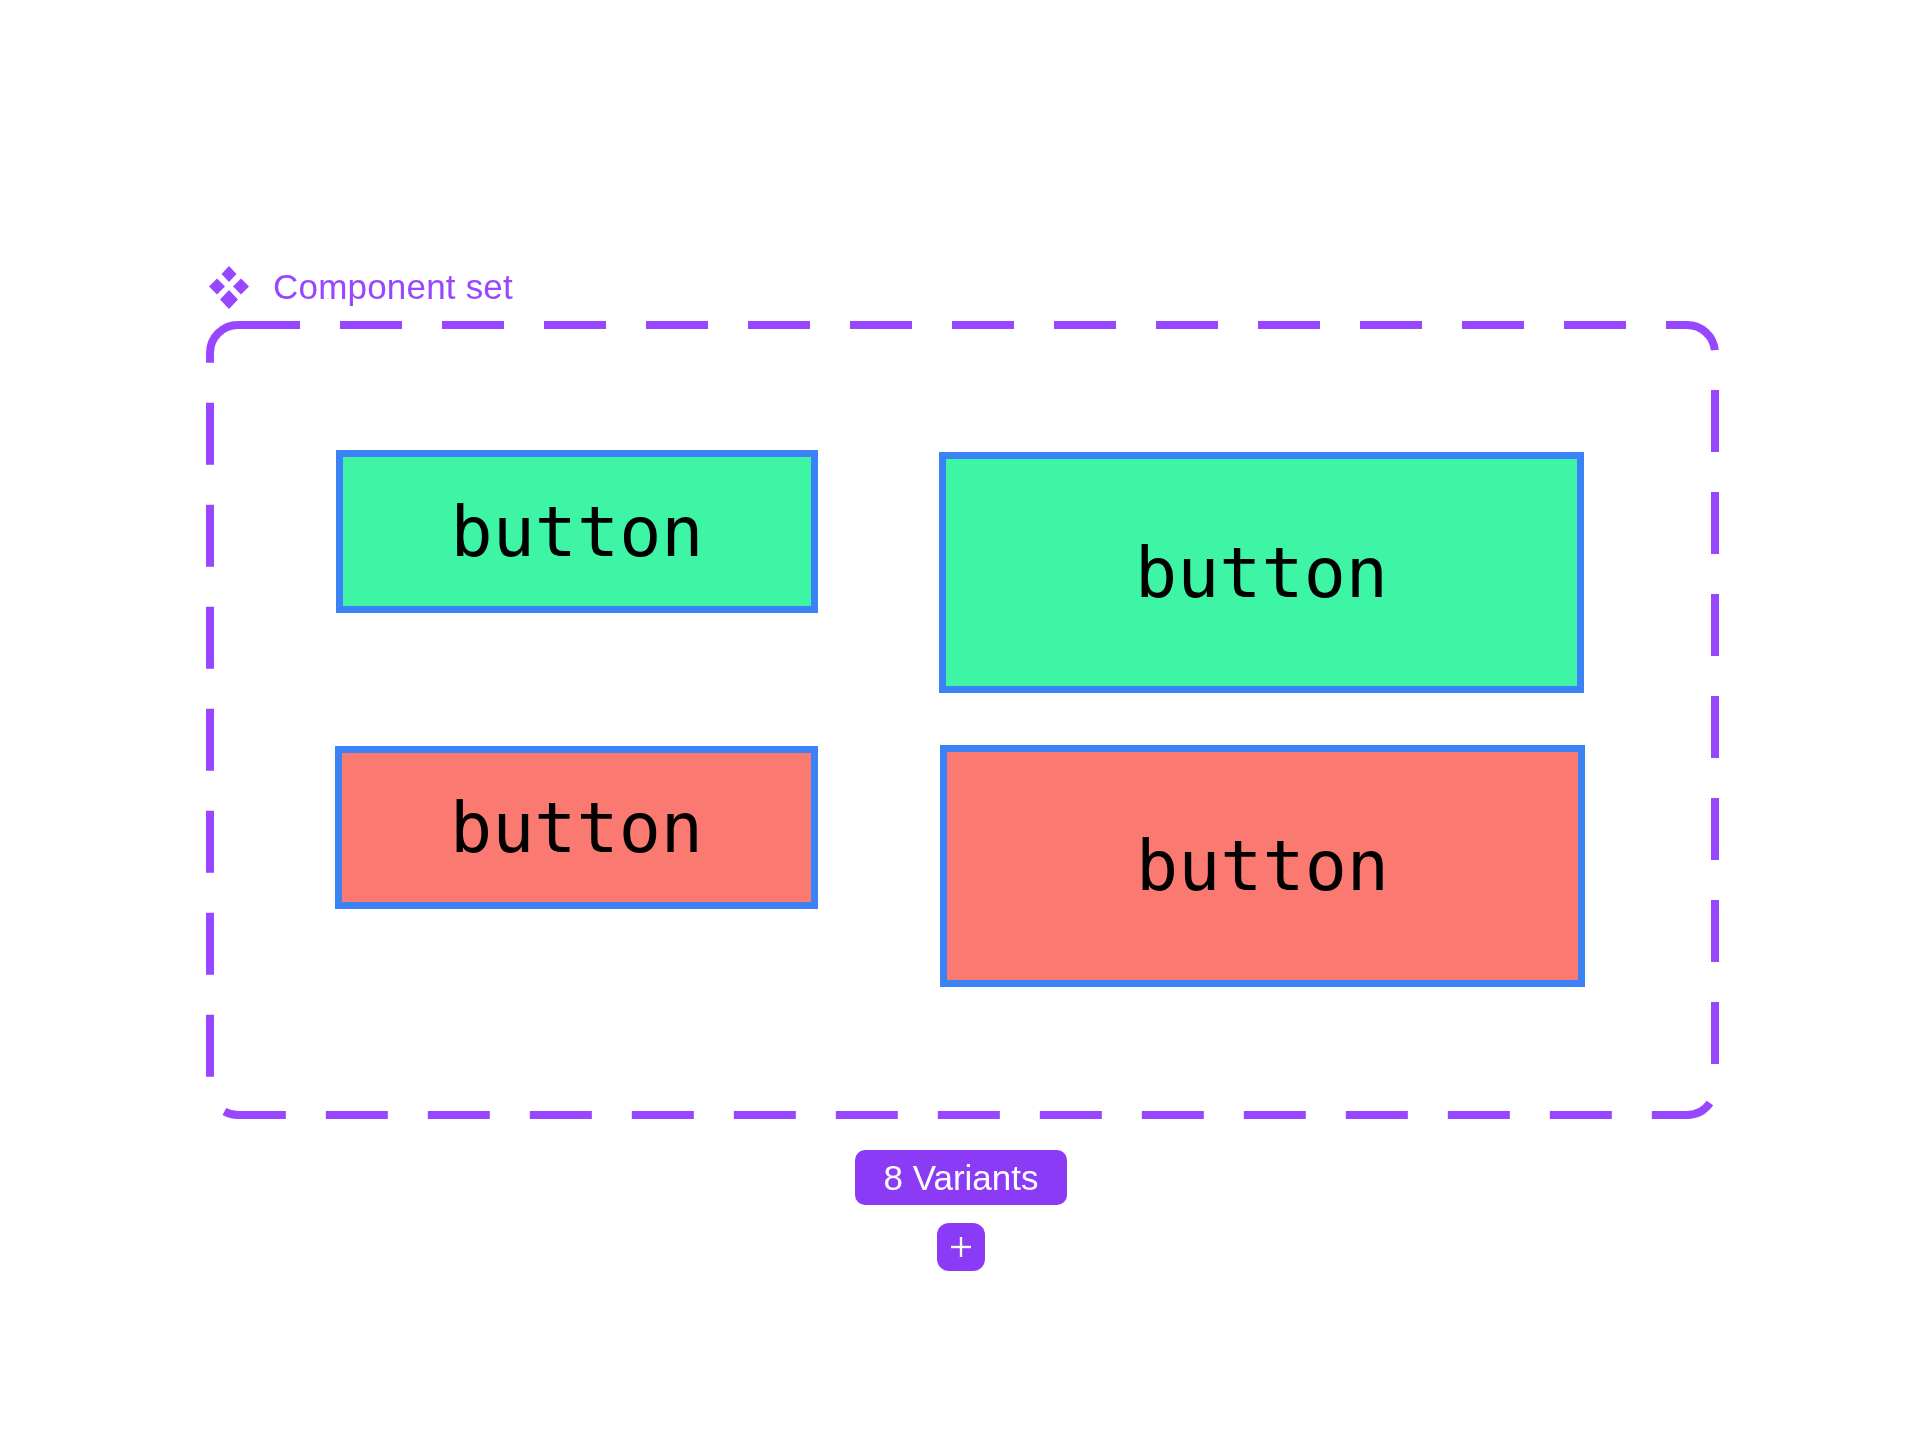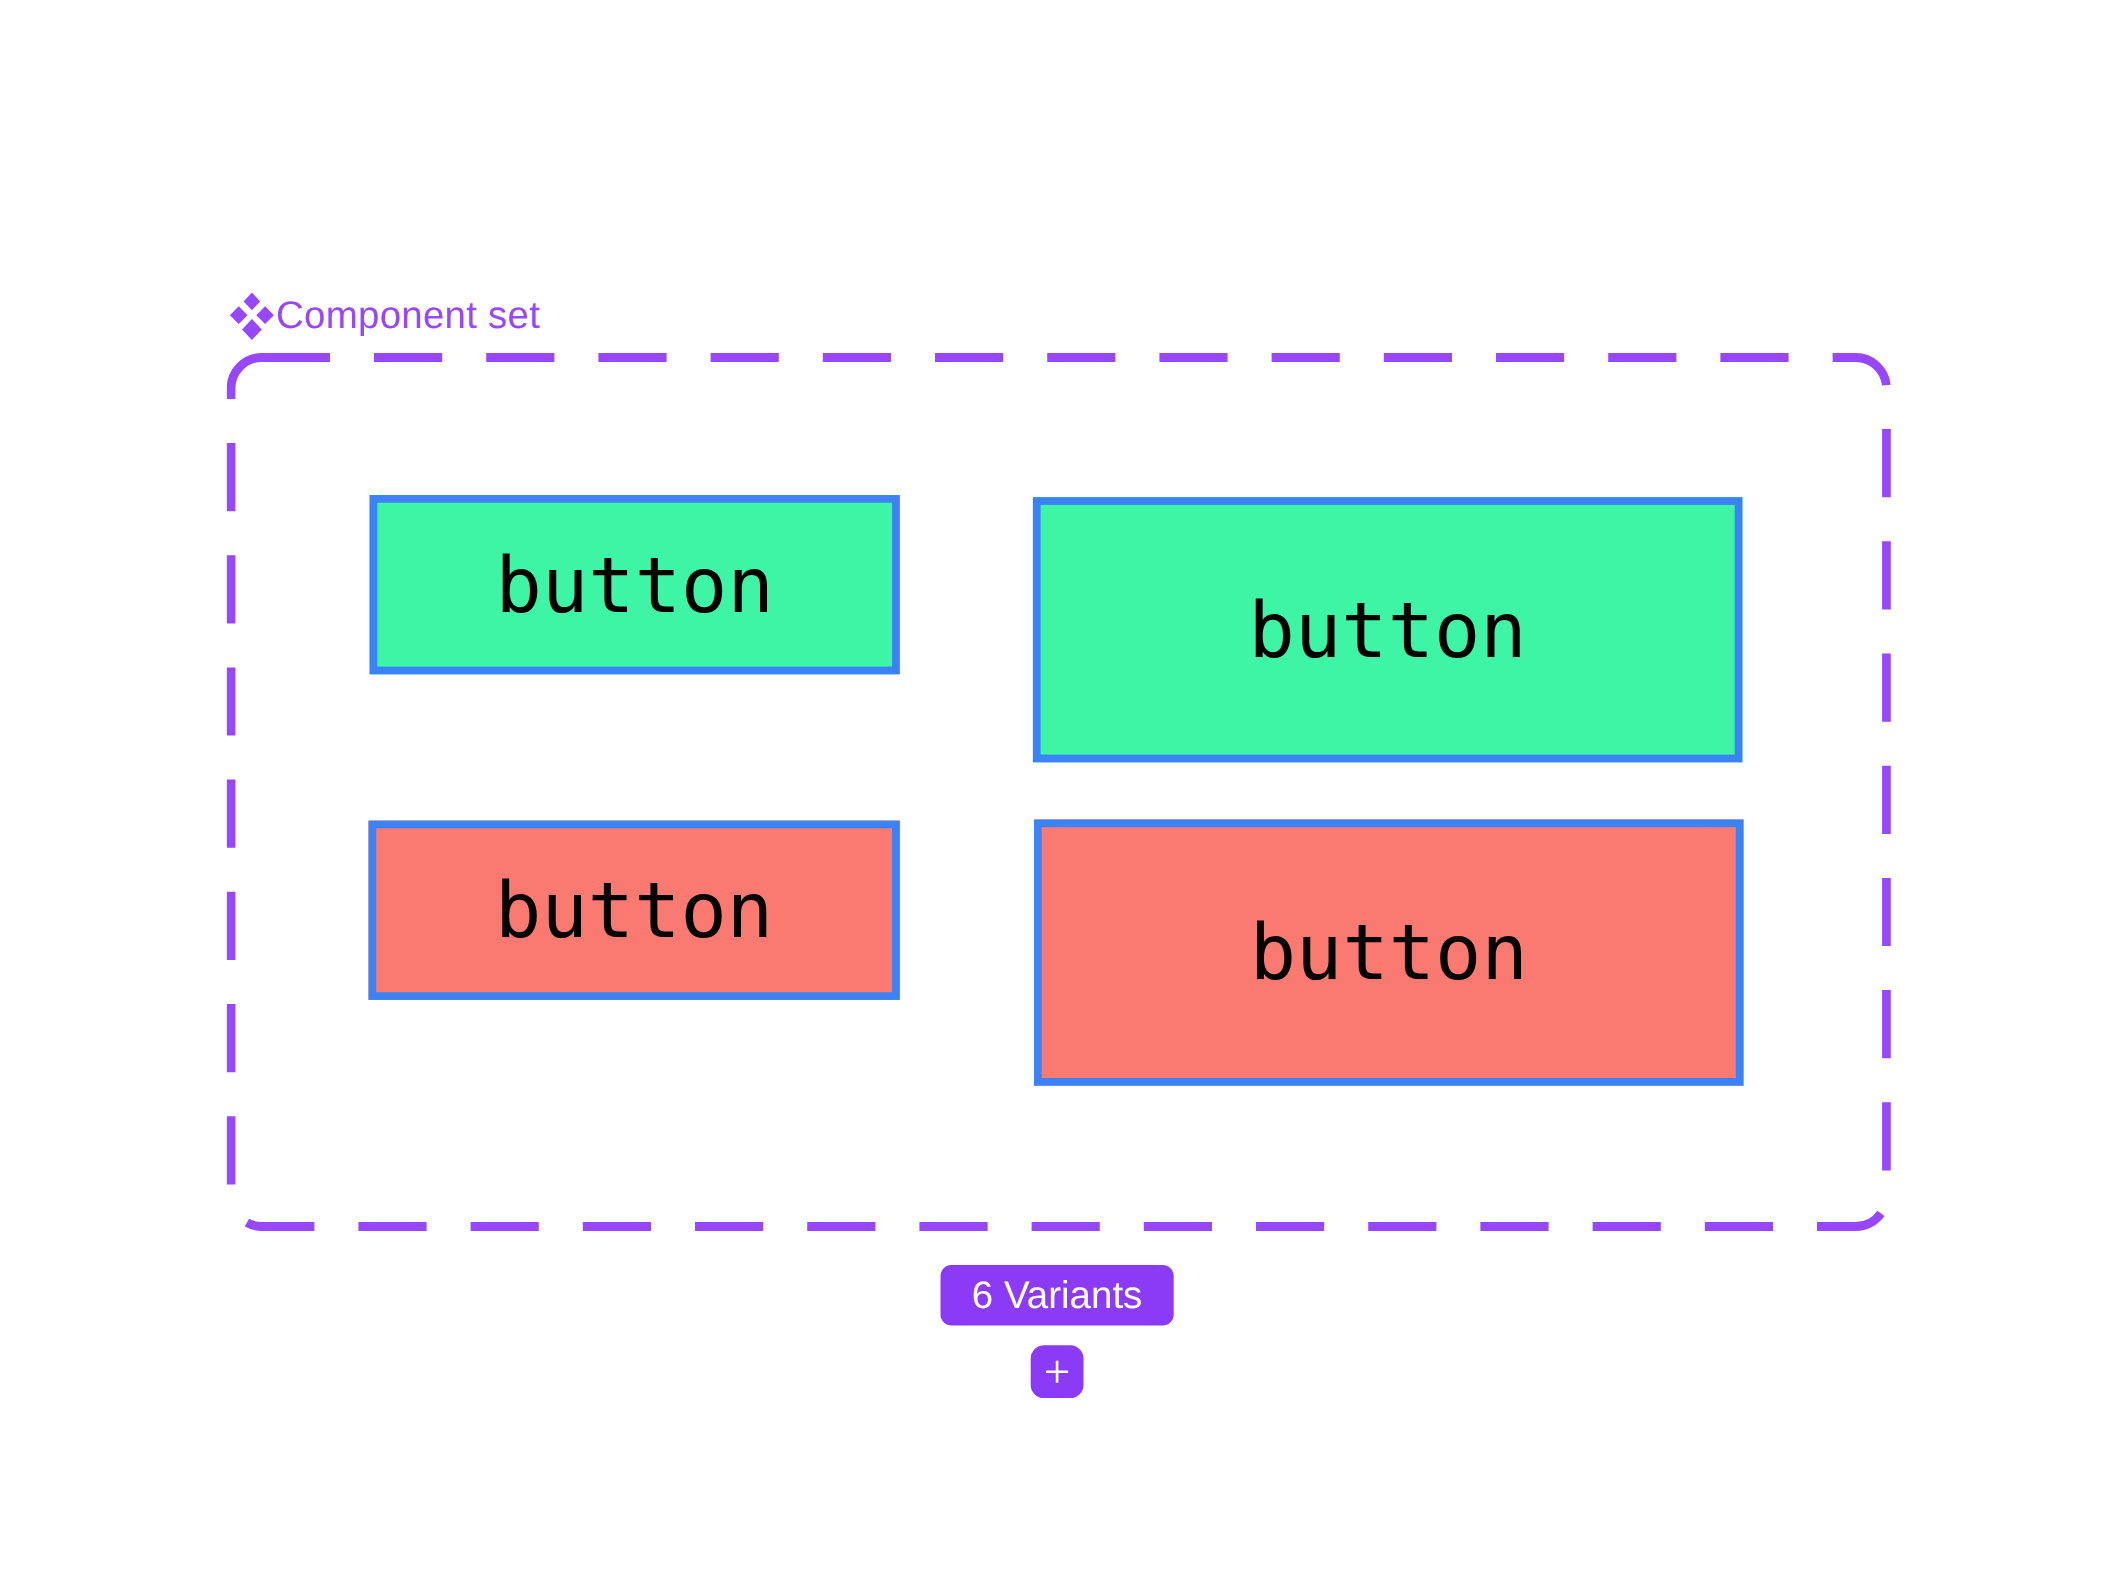--- a/index.html
+++ b/index.html
@@ -17,20 +17,21 @@
   }
 
   
   .cs-label {
     position: absolute;
     left: 207px;
     top: 264px;
     height: 46px;
     display: flex;
     align-items: center;
+    gap: 22px;
   }
   .cs-icon { width: 44px; height: 44px; display: inline-block; }
   .cs-text {
     font-size: 35px;
     font-weight: 400;
     letter-spacing: 0.2px;
   }
 
   
   .cs-border {
@@ -127,21 +128,21 @@
 
   <div class="variant v-red-small" style="background-color: rgb(250, 122, 114);">
     <span class="btn-label">button</span>
   </div>
 
   <div class="variant v-red-large" style="background-color: rgb(250, 122, 114);">
     <span class="btn-label">button</span>
   </div>
 
   <div class="badge" style="background-color: rgb(139, 59, 246);">
-    <span class="badge-text" style="color: rgb(255, 255, 255);">6 Variants</span>
+    <span class="badge-text" style="color: rgb(255, 255, 255);">8 Variants</span>
   </div>
 
   <div class="add-btn" style="background-color: rgb(139, 59, 246);">
     <svg class="plus-icon" viewBox="0 0 26 26">
       <line x1="13" y1="3" x2="13" y2="23" stroke="#ffffff" stroke-width="2.4"></line>
       <line x1="3" y1="13" x2="23" y2="13" stroke="#ffffff" stroke-width="2.4"></line>
     </svg>
   </div>
 
 </div>

